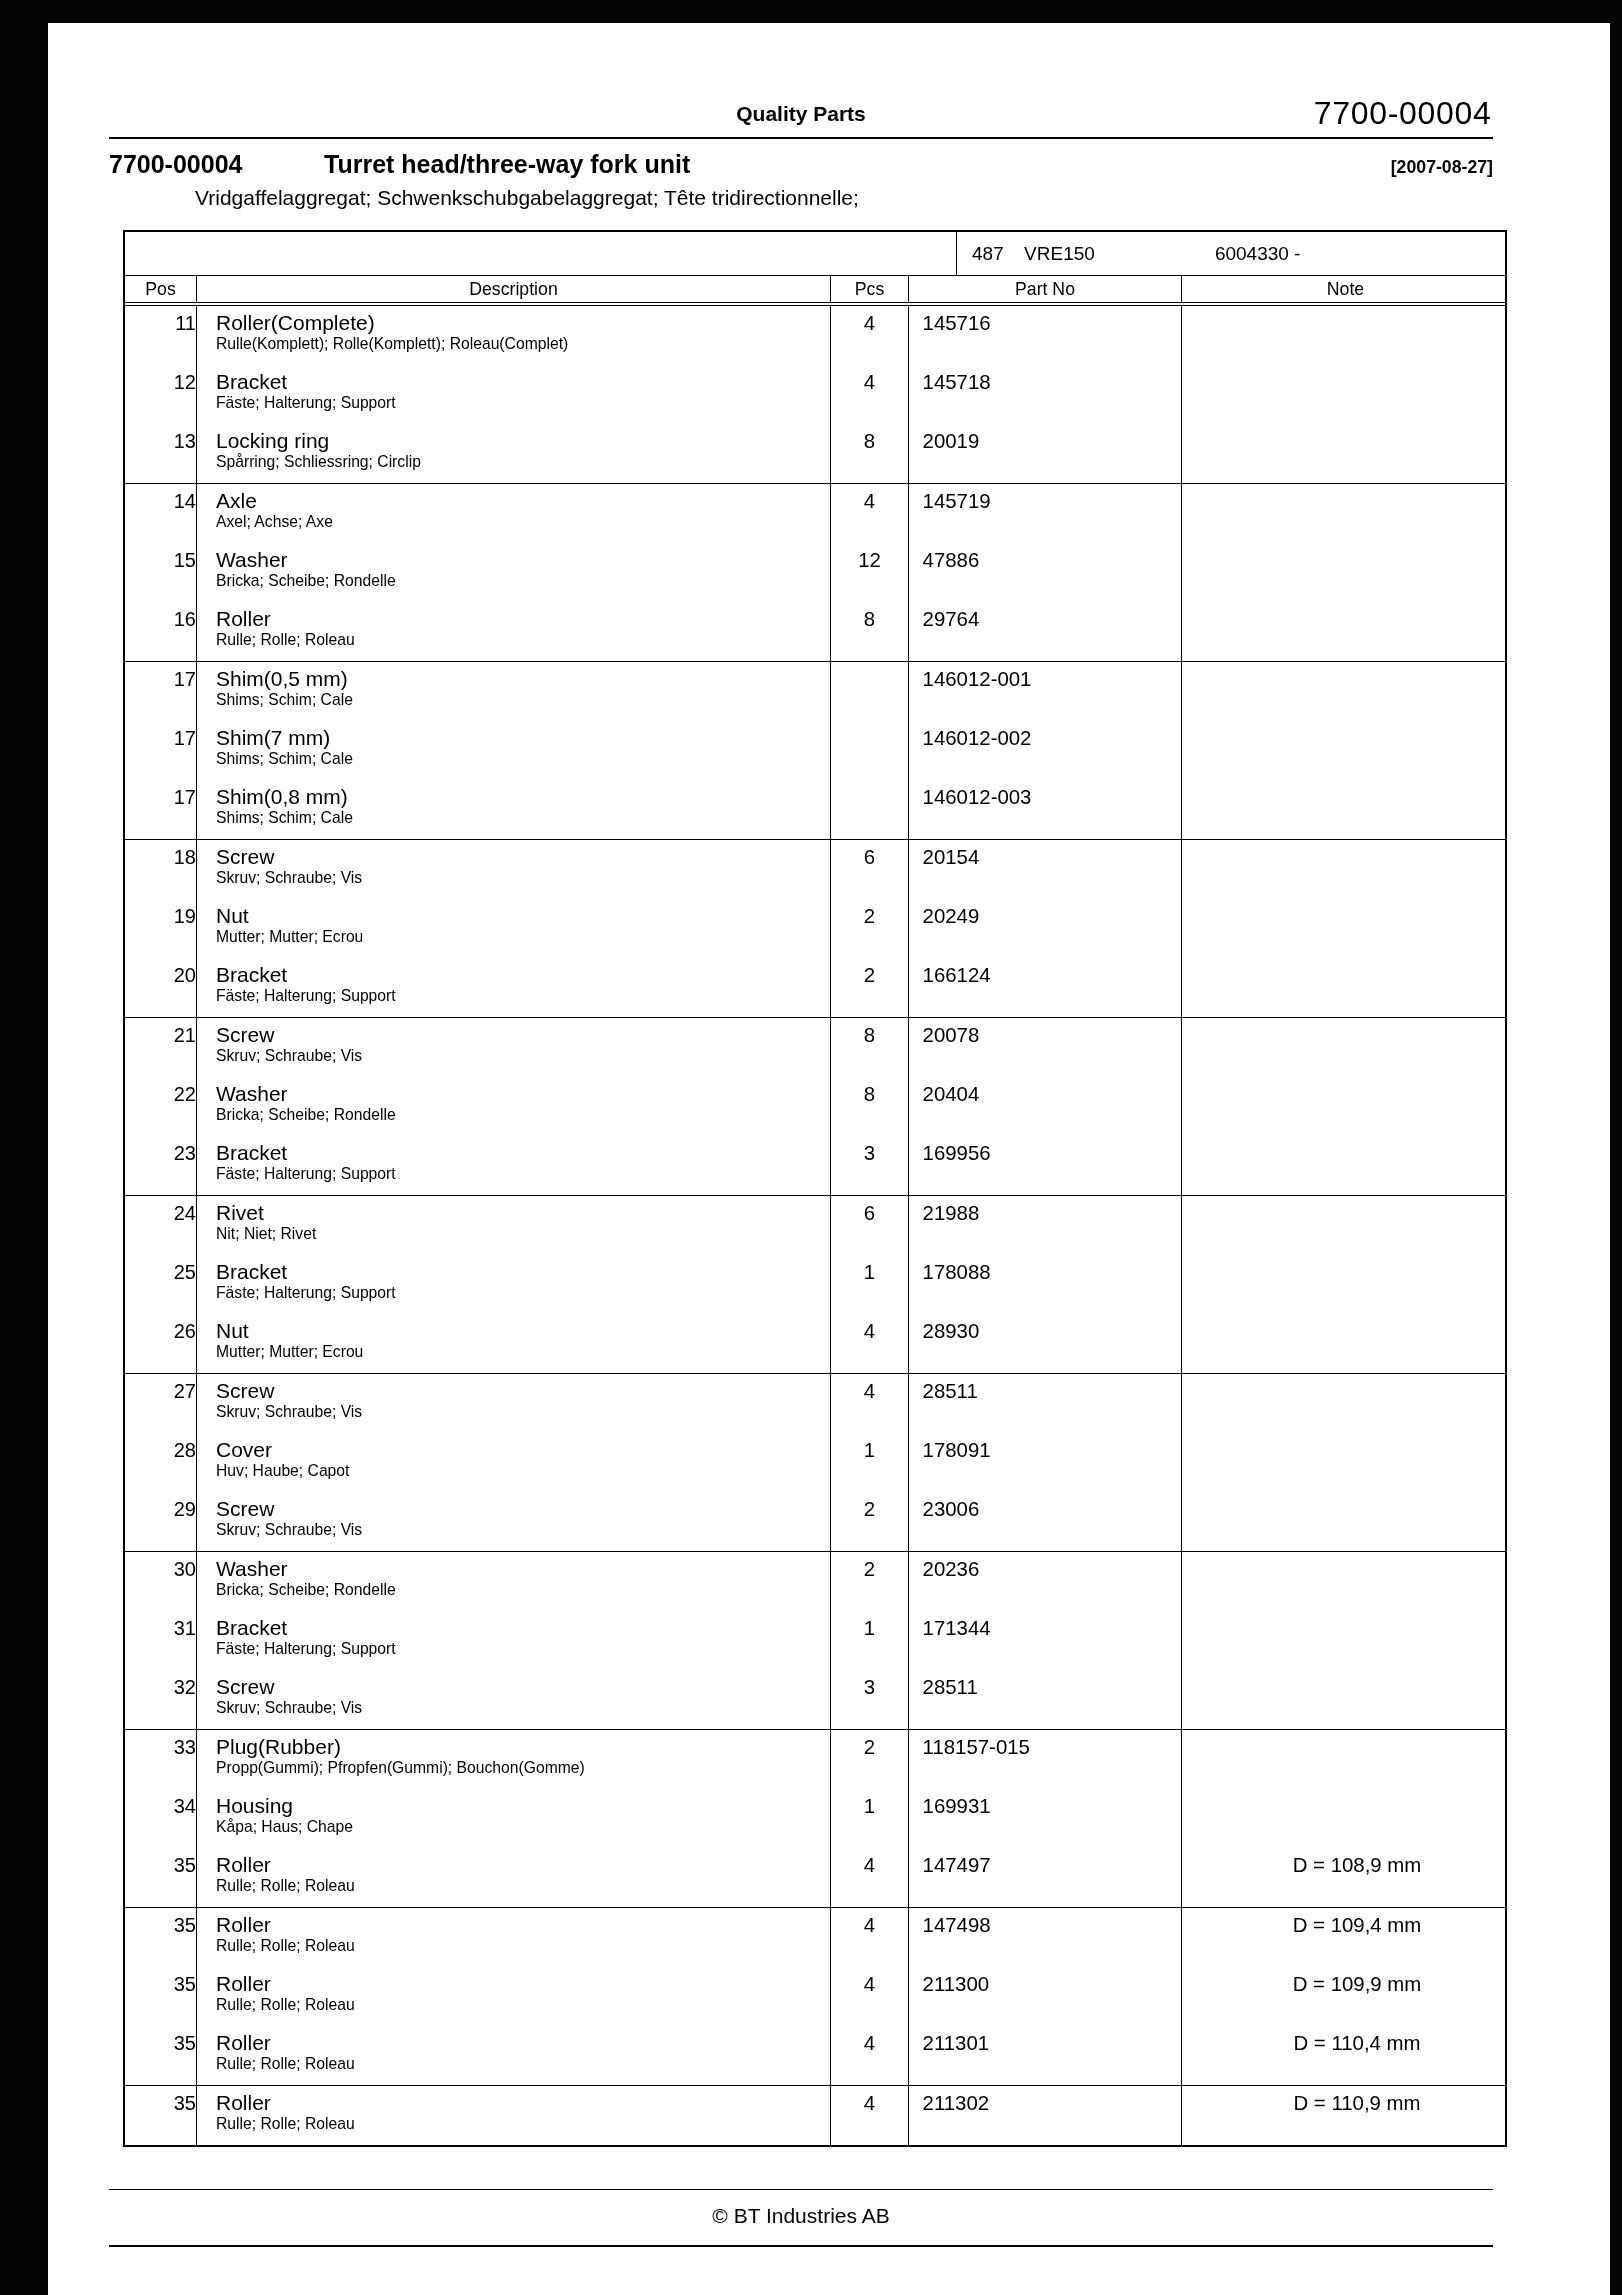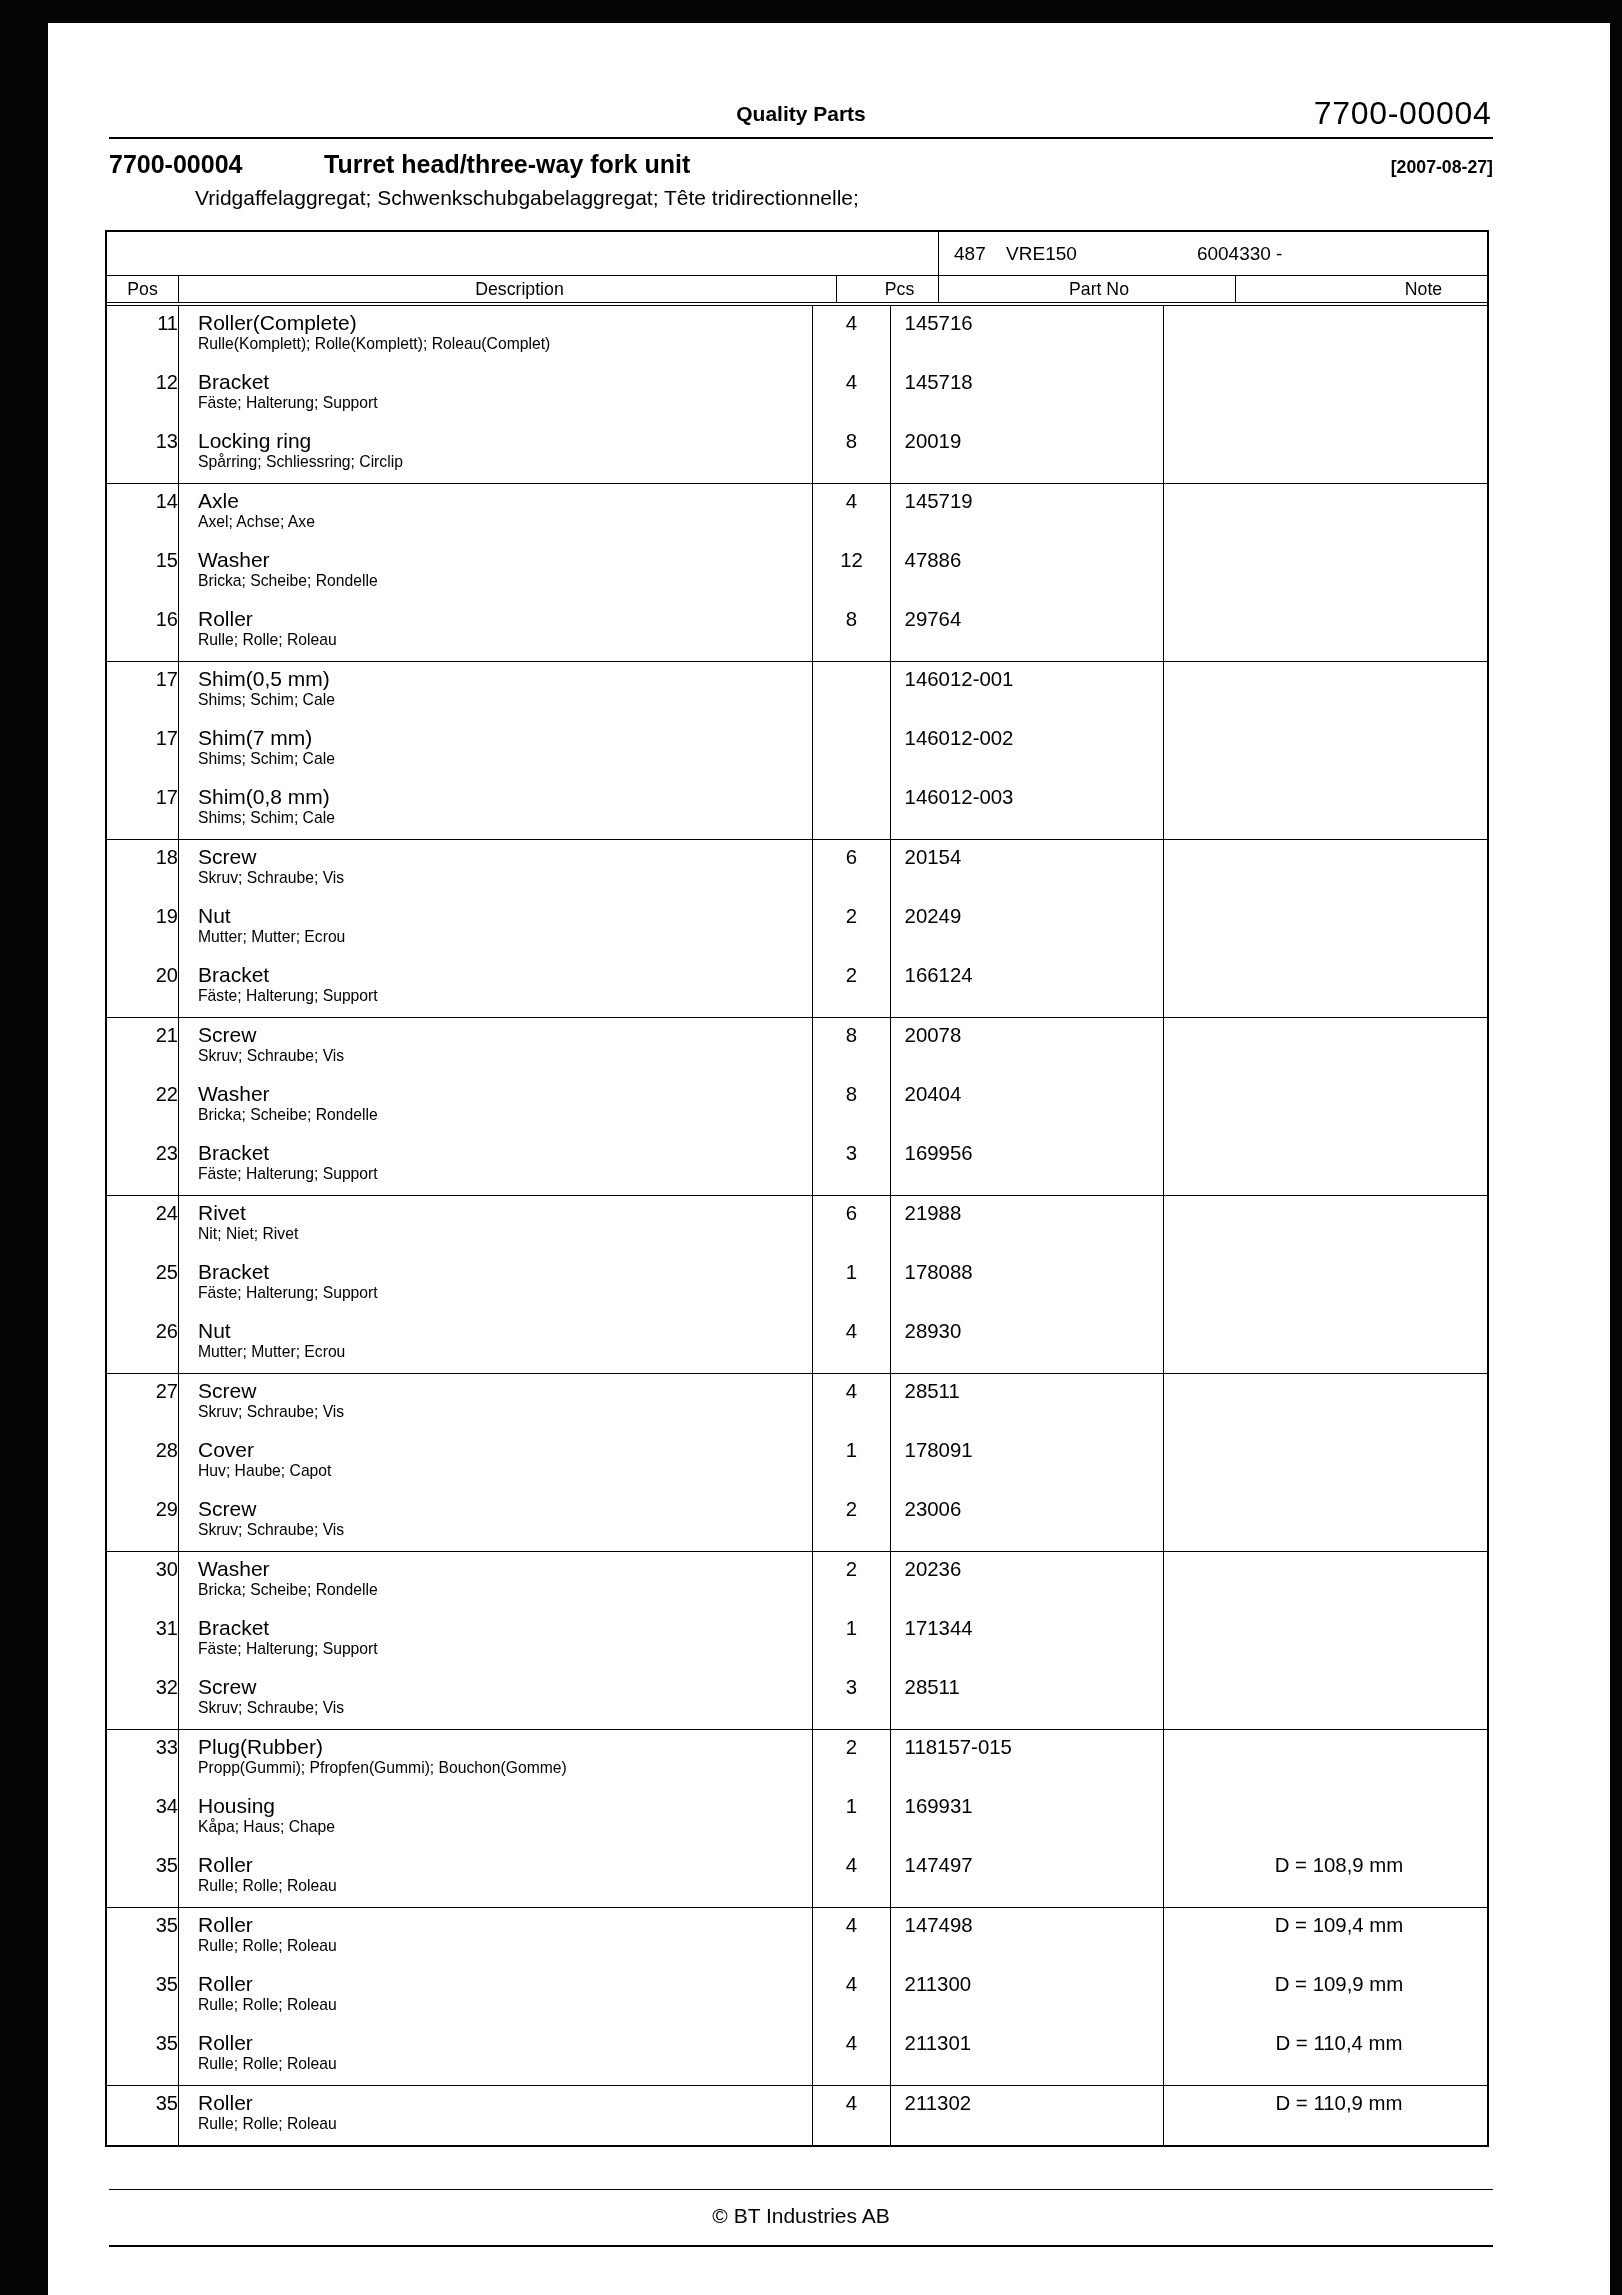--- a/index.html
+++ b/index.html
@@ -24,29 +24,29 @@
 
   
   .title-block { position:absolute; left:109px; top:150px; width:1384px; }
   .title-line { display:flex; align-items:baseline; }
   .doc-no { font-size:25px; font-weight:bold; width:215px; flex:0 0 215px; }
   .title  { font-size:25px; font-weight:bold; flex:1; }
   .date   { font-size:17.7px; font-weight:bold; }
   .subtitle { margin-left:86px; margin-top:6.8px; font-size:21px; }
 
   
-  .table { position:absolute; left:105px; top:230px; width:1384px; border:2px solid #000; background:#fff; }
+  .table { position:absolute; left:123px; top:230px; width:1384px; border:2px solid #000; background:#fff; }
 
   .model-strip { display:grid; grid-template-columns:832px 1fr; height:44px; border-bottom:1.4px solid #000; }
   .model-strip .spacer { border-right:1.4px solid #000; }
   .model-cell { display:flex; align-items:center; font-size:19px; padding-left:15px; }
   .model-name { margin-left:20.4px; }
   .model-serial { margin-left:120px; }
 
-  .col-headers { display:grid; grid-template-columns:72px 634px 78px 273px 327px; height:30px; border-bottom:4.1px double #000; font-size:17.7px;gap:24px; }
+  .col-headers { display:grid; grid-template-columns:72px 634px 78px 273px 327px; height:30px; border-bottom:4.1px double #000; font-size:17.7px; }
   .col-headers .h { display:flex; align-items:center; justify-content:center; border-right:1.4px solid #000; }
   .col-headers .h:last-child { border-right:none; }
 
   .tbody { width:100%; }
   .group + .group { border-top:1.4px solid #000; }
 
   .row { display:grid; grid-template-columns:72px 634px 78px 273px 327px; height:59px; }
   .c { border-right:1.4px solid #000; padding-top:4.8px; overflow:hidden; }
   .c:last-child { border-right:none; }
   .c.pos  { text-align:right; font-size:20px; line-height:24.5px; }

